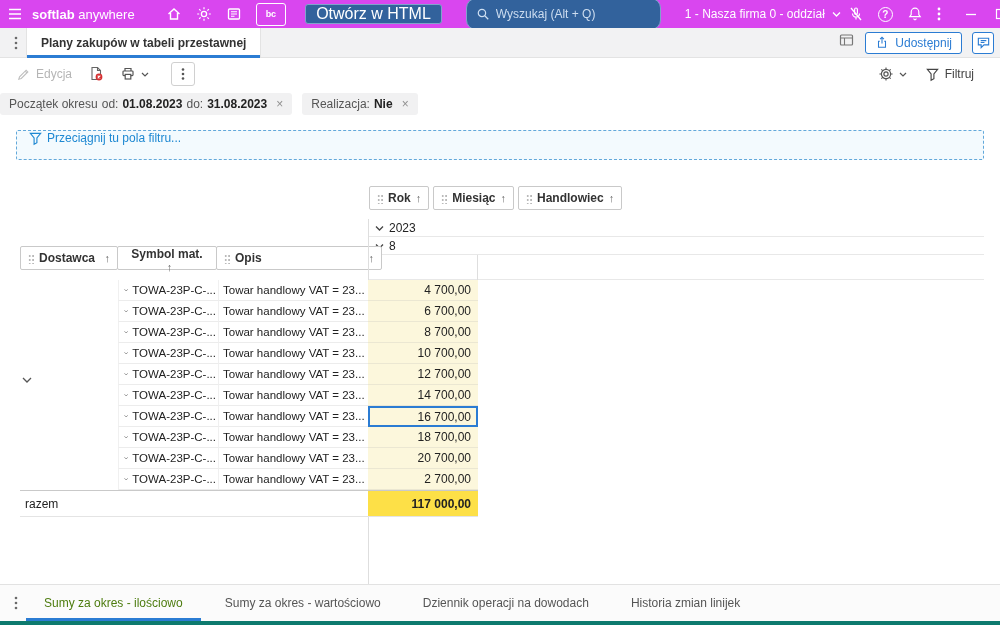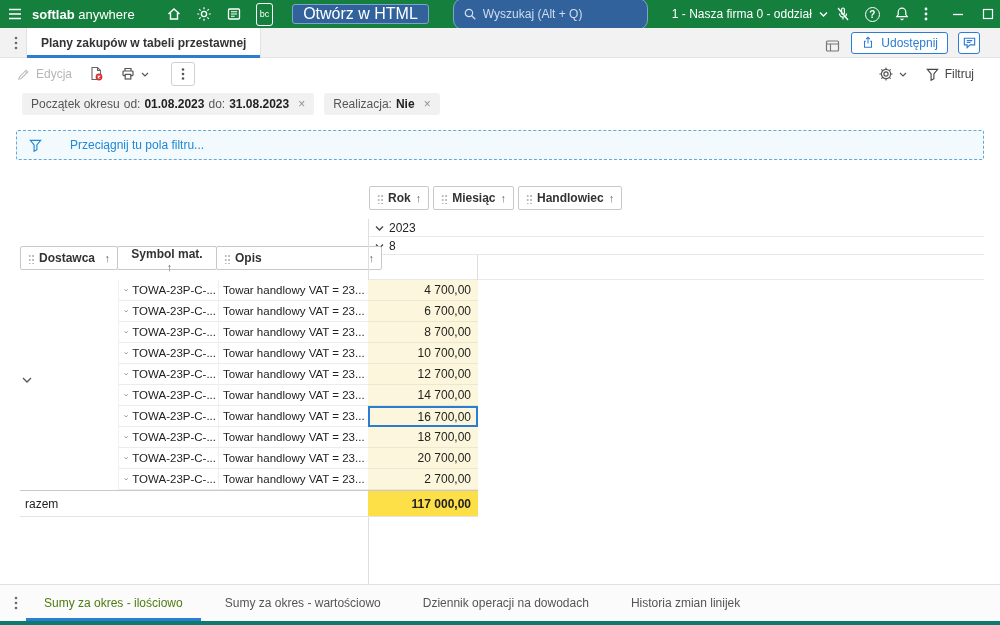--- a/index.html
+++ b/index.html
@@ -2,58 +2,58 @@
 <html><head>
 <meta charset="utf-8">
 <style>
   *{box-sizing:border-box;margin:0;padding:0}
   html,body{width:1000px;height:625px}
   body{font-family:"Liberation Sans",sans-serif;font-size:12px;background:#fff}
   #app{position:relative;width:1000px;height:625px;overflow:hidden;background:#fff}
   svg{display:block}
 
   
-  .topbar{position:absolute;top:0;left:0;width:100%;height:28px;background:#15803d;display:flex;align-items:center;color:#fff}
+  .topbar{position:absolute;top:0;left:0;width:100%;height:28px;background:#d946ef;display:flex;align-items:center;color:#fff}
   .icon-btn{display:flex;align-items:center;justify-content:center;height:28px;padding:0 7px;cursor:pointer}
   .logo{font-size:13px;margin:0 10px 0 2px;white-space:nowrap}
   .logo .b{font-weight:700}
-  .bc-badge{border:1.3px solid #fff;border-radius:3px;font-size:9px;font-weight:400;height:23px;display:flex;align-items:center;padding:0 3px}
+  .bc-badge{border:1.3px solid #fff;border-radius:3px;font-size:9px;font-weight:700;height:23px;display:flex;align-items:center;padding:0 9px}
   .pill-btn{height:20px;background:#32629c;border:1px solid #7fa3cc;border-radius:3px;padding:0 10px;display:flex;align-items:center;color:#fff;margin-left:12px;font-size:16px;cursor:pointer;white-space:nowrap}
   .search{height:32px;width:228px;background:#32629c;border:1px solid #7fa3cc;border-radius:10px;margin-left:24px;display:flex;align-items:center;padding:0 9px;gap:6px}
   .search input{flex:1;background:transparent;border:none;outline:none;color:#eaf2fb;font-size:12px;font-family:inherit}
   .search input::placeholder{color:#cdddf0}
   .company{margin-left:24px;display:flex;align-items:center;gap:7px;cursor:pointer;white-space:nowrap}
   .tb-right{margin-left:auto;display:flex;align-items:center}
   .help-circle{width:15px;height:15px;border:1.3px solid #fff;border-radius:50%;display:flex;align-items:center;justify-content:center;font-size:10px;font-weight:700}
   .winbtn{width:30px;height:28px;display:flex;align-items:center;justify-content:center;cursor:pointer}
 
   
   .page-tabs{position:absolute;top:28px;left:0;width:100%;height:30px;background:#f2f2f3;border-bottom:1px solid #e3e3e3;display:flex;align-items:center}
   .tab-dots{padding:0 8px 0 14px}
   .main-tab{position:relative;height:30px;display:flex;align-items:center;padding:0 14px;background:#fff;border-left:1px solid #e3e3e3;border-right:1px solid #e3e3e3;font-weight:700;color:#333;cursor:pointer;white-space:nowrap}
   .main-tab::after{content:"";position:absolute;left:0;right:0;bottom:0;height:3px;background:#2b7cd3}
-  .pt-right{margin-left:auto;display:flex;align-items:flex-end;gap:10px;padding-right:20px}
+  .pt-right{margin-left:auto;display:flex;align-items:flex-start;gap:10px;padding-right:6px}
   .share-btn{height:22px;border:1px solid #2b7cd3;color:#2b7cd3;border-radius:3px;background:#fff;display:flex;align-items:center;gap:6px;padding:0 9px;font-size:12px;cursor:pointer}
   .comment-btn{width:22px;height:22px;border:1px solid #2b7cd3;border-radius:3px;background:#fff;display:flex;align-items:center;justify-content:center;cursor:pointer}
 
   
   .toolbar{position:absolute;top:58px;left:0;width:100%;height:32px;background:#fff;display:flex;align-items:center;padding:0 16px}
   .tool-item{display:flex;align-items:center;gap:5px;margin-right:16px;color:#444;cursor:pointer}
   .tool-item.disabled{color:#b5b5b5}
   .more-btn{width:24px;height:24px;border:1px solid #d0d0d0;border-radius:3px;display:flex;align-items:center;justify-content:center;margin-left:6px;cursor:pointer}
   .tb-right2{margin-left:auto;display:flex;align-items:center;gap:18px}
 
   
-  .chips{position:absolute;top:90px;left:22px;display:flex;gap:10px;align-items:center;height:28px}
+  .chips{position:absolute;top:90px;left:0;display:flex;gap:10px;align-items:center;height:28px}
   .chip{display:flex;align-items:center;gap:4px;background:#f1f1f2;border-radius:3px;height:22px;padding:0 9px;color:#555;white-space:nowrap}
   .chip b{color:#222;font-weight:700}
   .chip .x{color:#909090;margin-left:5px;cursor:pointer}
 
   
-  .dropzone{position:absolute;top:130px;left:16px;right:16px;height:30px;border:1px dashed #62a8da;background:#f3fafe;border-radius:2px;display:flex;align-items:center;gap:27px;padding:0 11px;color:#1e88d2}
+  .dropzone{position:absolute;top:130px;left:16px;right:16px;height:30px;border:1px dashed #62a8da;background:#f3fafe;border-radius:2px;display:flex;gap:4px;padding:0 11px;color:#1e88d2}
 
   
   .col-fields{position:absolute;left:369px;top:186px;display:flex;gap:4px}
   .row-fields{position:absolute;left:20px;top:246px;display:flex}
   .field-btn{display:flex;align-items:center;background:#fff;border:1px solid #c9c9c9;height:24px;padding:0 7px;font-weight:700;font-size:12px;color:#333;border-radius:2px;cursor:pointer}
   .fb-arrow{margin-left:5px;color:#666;font-weight:400;font-size:11px}
   .row-field{margin-left:-1px}
   .row-field:first-child{margin-left:0}
   .row-field .fb-label{flex:1}
   .drag-dots{width:6px;height:11px;margin-right:5px;background-image:radial-gradient(circle,#b9b9b9 1px,transparent 1.2px);background-size:3.4px 4px;background-position:0 1px}

